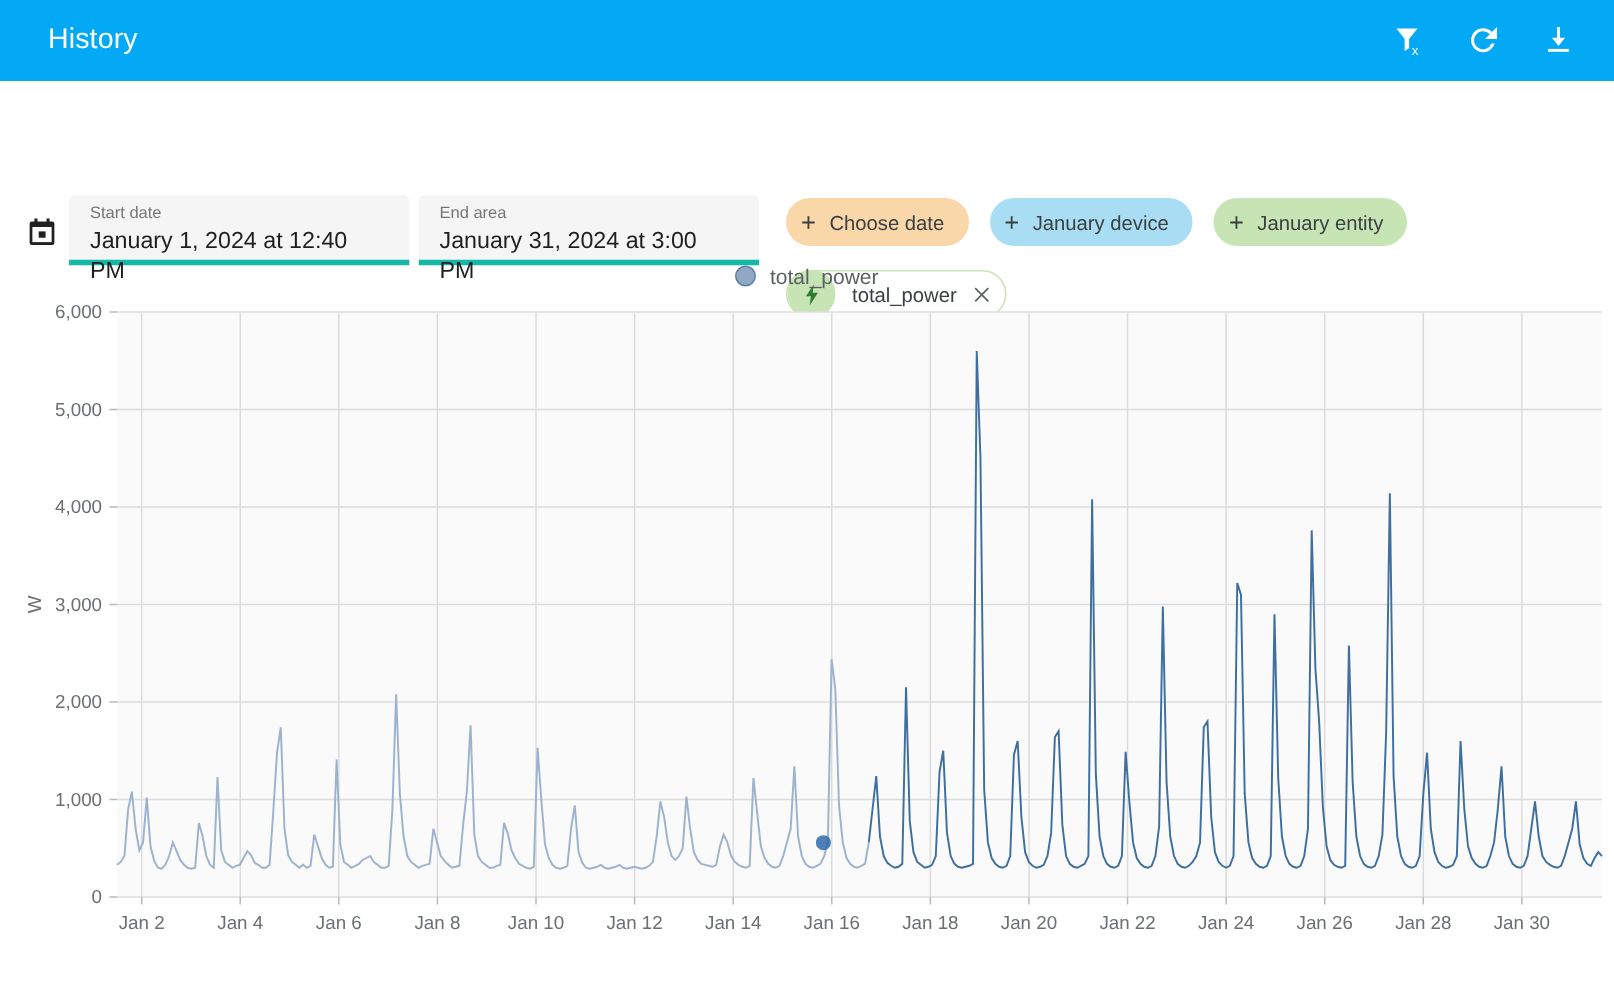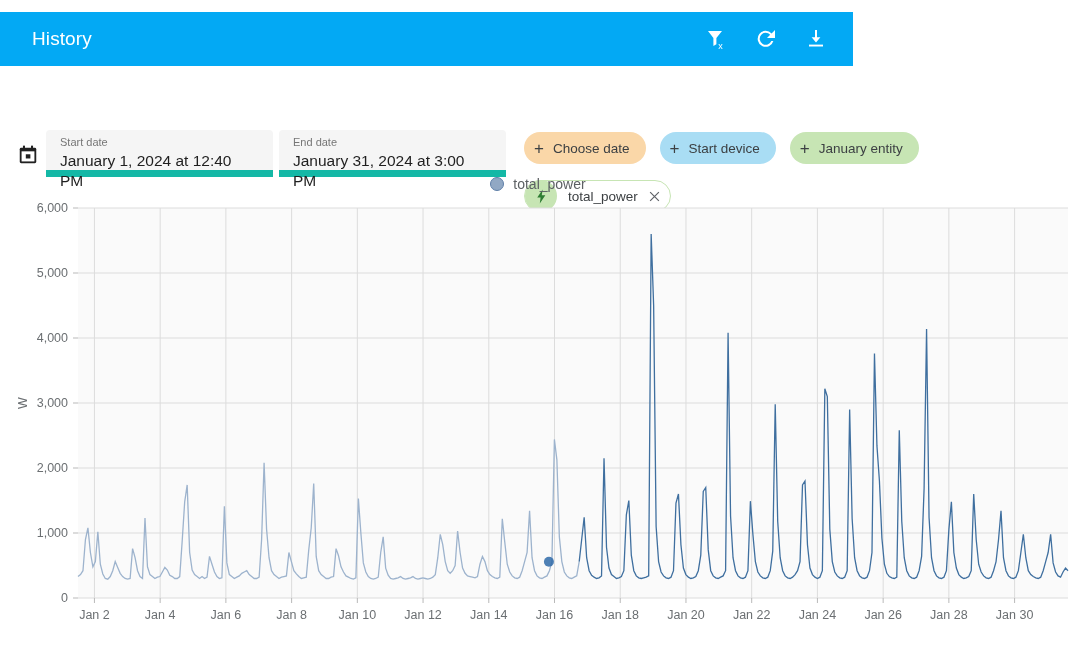--- a/index.html
+++ b/index.html
@@ -7,23 +7,23 @@
     margin: 0; padding: 0;
     width: 1076px; height: 665px;
     background: #ffffff;
     font-family: "Liberation Sans", sans-serif;
     overflow: hidden;
   }
 
   
   .appbar {
     position: absolute; left: 0; top: 0;
-    width: 853px; height: 54px;
+    width: 1076px; height: 54px;
     background: #03a9f4;
-    display: flex; align-items: center; margin-top: 12px;
+    display: flex; align-items: center;
   }
   .appbar-title {
     color: #ffffff;
     font-size: 19px;
     font-weight: 400;
     margin-left: 32px;
     letter-spacing: .1px;
   }
   .appbar-actions {
     margin-left: auto;
@@ -45,21 +45,21 @@
     width: 1076px; height: 115px;
   }
   .cal-icon {
     position: absolute; left: 17px; top: 90px;
   }
   .date-field {
     position: absolute;
     top: 76px;
     height: 47px;
     background: #f5f5f5;
-    border-bottom: 7px solid #14b8a6;
+    border-bottom: 4px solid #14b8a6;
     border-radius: 4px 4px 0 0;
     padding: 6px 14px 0 14px;
     cursor: text;
   }
   #start-field { left: 46px; width: 227px; }
   #end-field   { left: 279px; width: 227px; }
   .date-label {
     font-size: 11px;
     color: #767676;
     line-height: 13px;
@@ -182,32 +182,32 @@
       <rect x="9.6" y="11.2" width="5" height="4.6" fill="#212121"></rect>
     </svg>
   </div>
 
   <div class="date-field" id="start-field">
     <div class="date-label">Start date</div>
     <div class="date-value">January 1, 2024 at 12:40 PM</div>
   </div>
 
   <div class="date-field" id="end-field">
-    <div class="date-label">End date</div>
+    <div class="date-label">End area</div>
     <div class="date-value">January 31, 2024 at 3:00 PM</div>
   </div>
 
   <div class="chips-row">
     <div class="chip-add chip-area">
       <span class="plus">+</span>
       <span>Choose date</span>
     </div>
     <div class="chip-add chip-device">
       <span class="plus">+</span>
-      <span>Start device</span>
+      <span>January device</span>
     </div>
     <div class="chip-add chip-entity">
       <span class="plus">+</span>
       <span>January entity</span>
     </div>
   </div>
 
   <div class="chips-row2">
     <div class="chip-entity-sel">
       <span class="chip-avatar">

